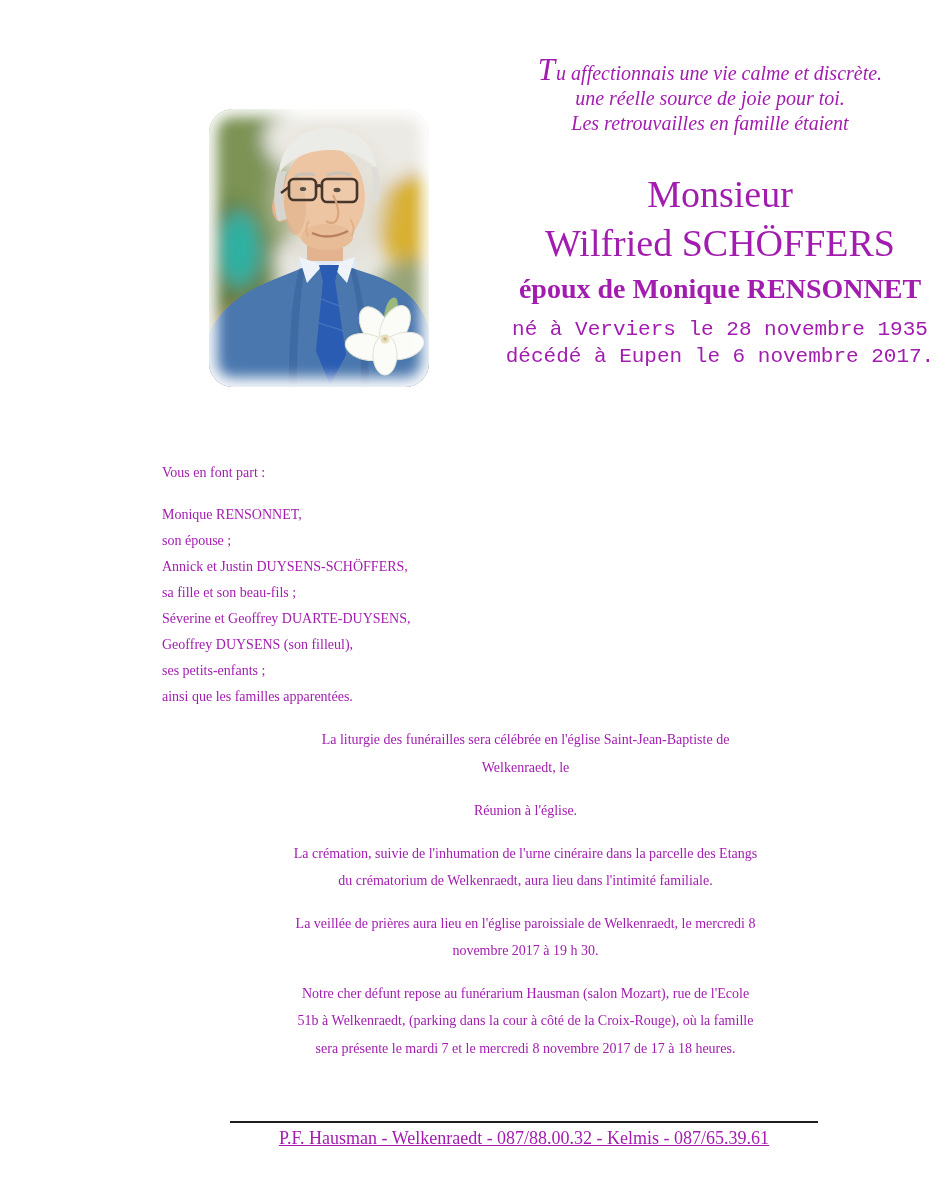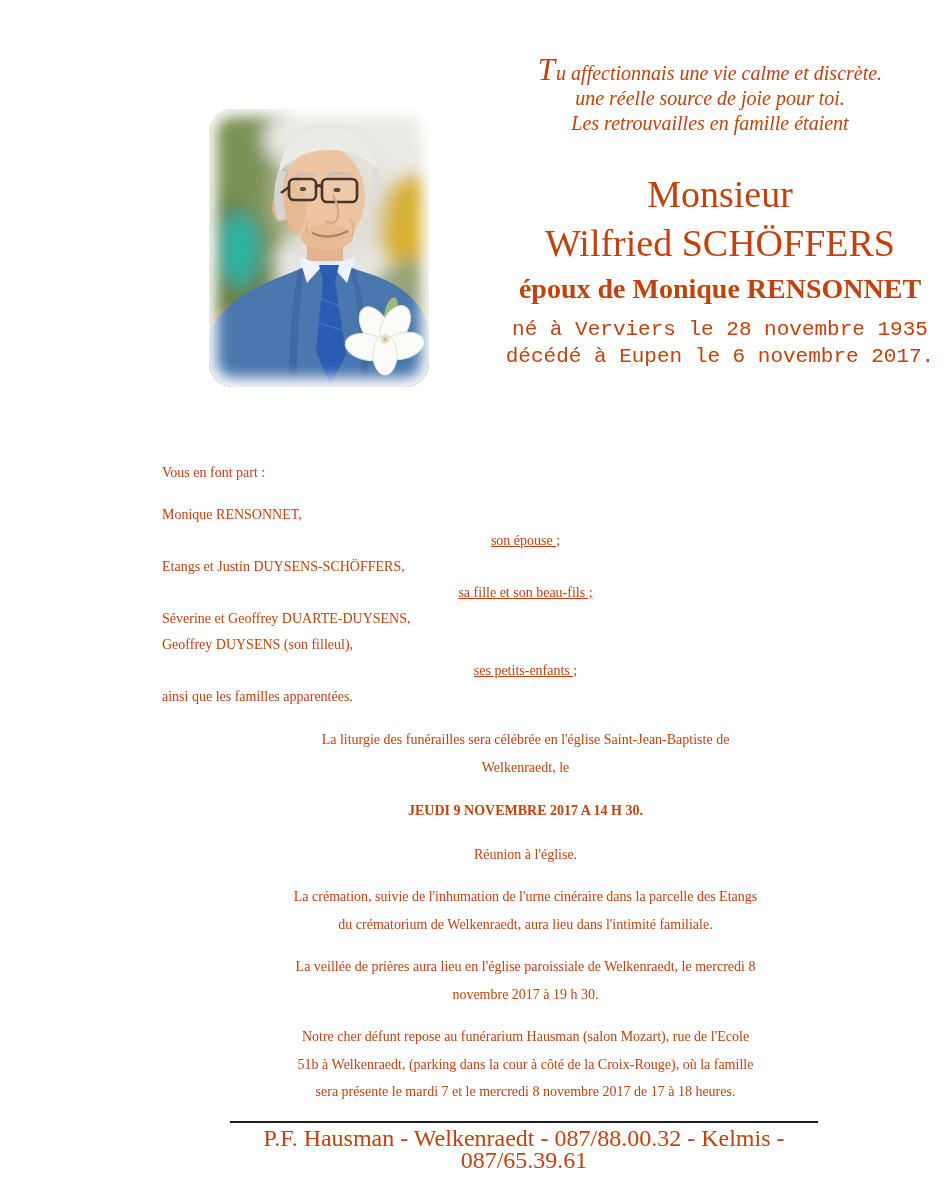--- a/index.html
+++ b/index.html
@@ -1,21 +1,21 @@
 <!DOCTYPE html>
 <html lang="fr"><head>
 <meta charset="utf-8">
 <style>
   html, body { margin: 0; padding: 0; background: #ffffff; }
   .page {
     position: relative;
     width: 947px;
     height: 1177px;
     background: #ffffff;
-    color: #c2410c;
+    color: #a21caf;
     font-family: "Liberation Serif", "DejaVu Serif", serif;
     overflow: hidden;
   }
 
   
   .epigraph {
     position: absolute;
     left: 478px; top: 54px; width: 464px;
     text-align: center;
     font-style: italic;
@@ -62,21 +62,21 @@
   .dates-block { margin-top: 8px; font-family: Liberation Mono, monospace; }
 
   
   .body-block {
     position: absolute;
     left: 162px; top: 460px; width: 727px;
     font-size: 14px;
   }
   .intro { line-height: 26px; margin: 0 0 16px 0; }
   .fam-line { line-height: 26px; }
-  .fam-line.relation { text-align: center; text-decoration: underline; }
+  .fam-line.relation { text-align: left; }
   .para {
     margin: 15px 0 0 0;
     line-height: 27.5px;
     white-space: pre;
     text-align: center;
   }
   .para.liturgy { margin-top: 16px; }
   .center-line {
     margin: 16px 0 0 0;
     line-height: 27.5px;
@@ -84,22 +84,23 @@
   }
   .center-line.bold { font-weight: bold; }
 
   
   .footer {
     position: absolute;
     left: 230px; top: 1121px; width: 588px;
     border-top: 2px solid #1e1e1e;
     text-align: center;
     padding-top: 4px;
-    font-size: 24px;
+    font-size: 18px;
     line-height: 22px;
+    text-decoration: underline;
   }
 </style>
 </head>
 <body>
 
 <div class="page">
 
   <div class="epigraph">
     <div class="ep-line"><span class="ep-initial">T</span><span>u affectionnais une vie calme et discrète.</span></div>
     <div class="ep-line">une réelle source de joie pour toi.</div>
@@ -207,30 +208,29 @@
       <div class="dates-line">né à Verviers le 28 novembre 1935</div>
       <div class="dates-line">décédé à Eupen le 6 novembre 2017.</div>
     </div>
   </div>
 
   <div class="body-block">
     <p class="intro">Vous en font part :</p>
 
     <div class="fam-line name">Monique RENSONNET,</div>
     <div class="fam-line relation">son épouse ;</div>
-    <div class="fam-line name">Etangs et Justin DUYSENS-SCHÖFFERS,</div>
+    <div class="fam-line name">Annick et Justin DUYSENS-SCHÖFFERS,</div>
     <div class="fam-line relation">sa fille et son beau-fils ;</div>
     <div class="fam-line name">Séverine et Geoffrey DUARTE-DUYSENS,</div>
     <div class="fam-line name">Geoffrey DUYSENS (son filleul),</div>
     <div class="fam-line relation">ses petits-enfants ;</div>
     <div class="fam-line name">ainsi que les familles apparentées.</div>
 
     <p class="para liturgy">La liturgie des funérailles sera célébrée en l'église Saint-Jean-Baptiste de
 Welkenraedt, le</p>
-    <div class="center-line bold">JEUDI 9 NOVEMBRE 2017 A 14 H 30.</div>
     <div class="center-line">Réunion à l'église.</div>
     <p class="para">La crémation, suivie de l'inhumation de l'urne cinéraire dans la parcelle des Etangs
 du crématorium de Welkenraedt, aura lieu dans l'intimité familiale.</p>
     <p class="para">La veillée de prières aura lieu en l'église paroissiale de Welkenraedt, le mercredi 8
 novembre 2017 à 19 h 30.</p>
     <p class="para">Notre cher défunt repose au funérarium Hausman (salon Mozart), rue de l'Ecole
 51b à Welkenraedt, (parking dans la cour à côté de la Croix-Rouge), où la famille
 sera présente le mardi 7 et le mercredi 8 novembre 2017 de 17 à 18 heures.</p>
   </div>
 

